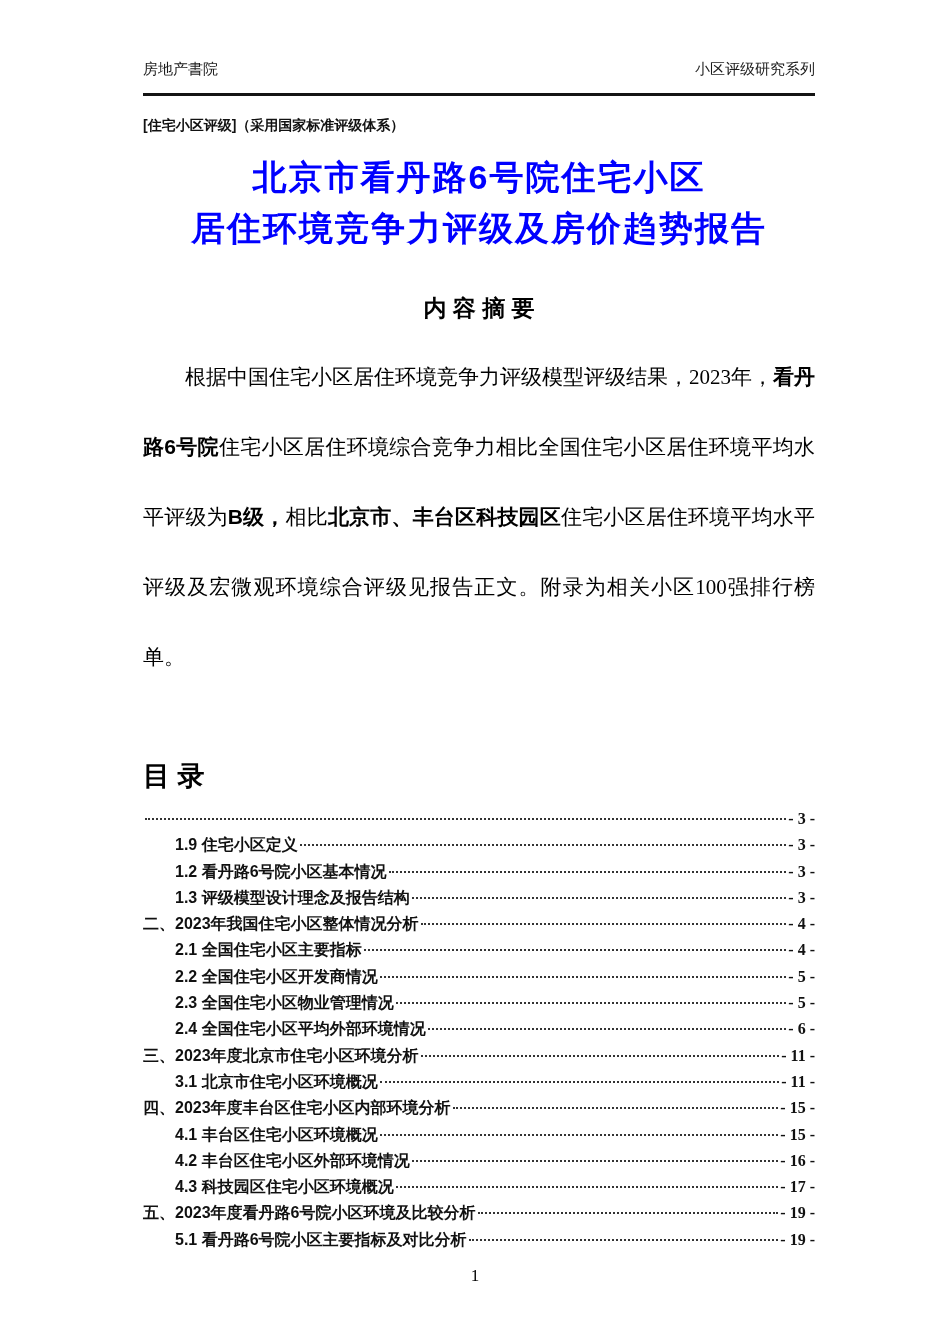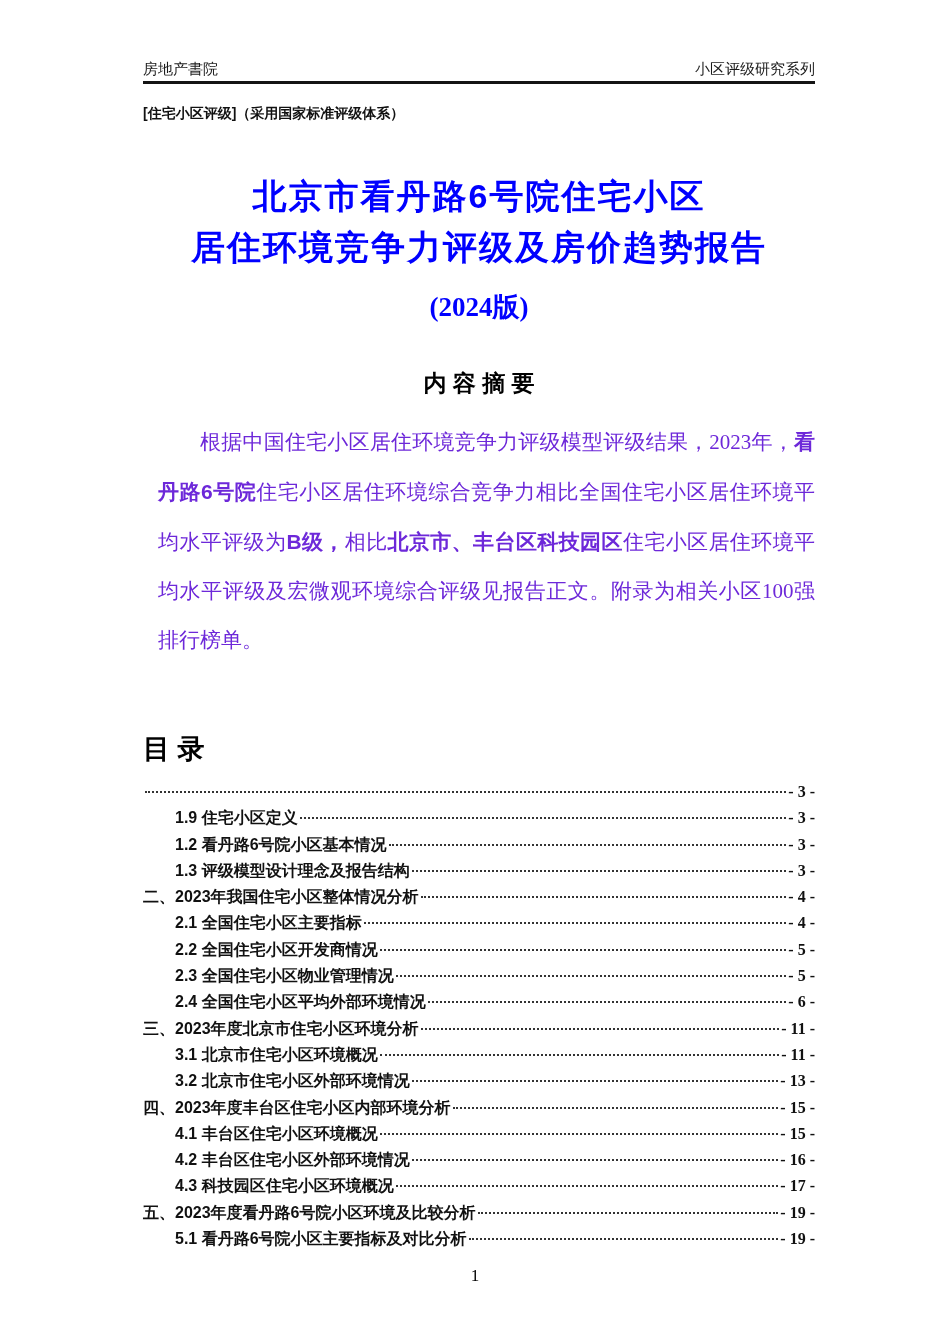--- a/index.html
+++ b/index.html
@@ -11,53 +11,53 @@
     font-family:"Liberation Serif", serif;
     color:#000;
     overflow:hidden;
     box-sizing:border-box;
   }
   .content { padding:0 135px 0 143px; }
 
   
   .hdr {
     display:flex; justify-content:space-between; align-items:flex-end;
-    padding-top:60px; padding-bottom:3px;
+    padding-top:60px; padding-bottom:15px;
     border-bottom:3px solid #141414;
     font-family:"Liberation Sans", sans-serif;
     font-size:15px; line-height:18px; color:#1a1a1a;
   }
 
   
   .section-label {
     margin-top:21px;
     font-family:"Liberation Sans", sans-serif;
     font-weight:bold; font-size:14px; color:#111;
   }
 
   
   .doc-title {
     text-align:center; font-weight:bold;
     font-family:"Liberation Sans", sans-serif;
   }
-  .title-1 { margin-top:53px; font-size:34px; line-height:40px; letter-spacing:2px; }
+  .title-1 { margin-top:22px; font-size:34px; line-height:40px; letter-spacing:2px; }
   .title-2 { margin-top:11px; font-size:34px; line-height:40px; letter-spacing:2px; }
   .title-3 { margin-top:24px; font-size:27px; line-height:32px; font-family:"Liberation Serif", serif; }
 
   
   .abstract-heading {
     margin-top:44px; text-align:center;
     font-family:"Liberation Sans", sans-serif;
     font-weight:bold; font-size:23px; line-height:32px; color:#000;
   }
   .abstract-body {
     margin-top:18px;
-    font-size:21px; line-height:49px;
+    font-size:21px; line-height:70px;
     text-align:justify; text-justify:inter-ideograph;
-    text-indent:2em; color:#6d28d9;margin-left:15px;
+    text-indent:2em; color:#000000;
   }
   .abstract-body .b { font-weight:bold; font-family:"Liberation Sans", sans-serif; }
 
   
   .toc-heading {
     margin-top:68px; 
     font-family:"Liberation Sans", sans-serif;
     font-weight:bold; font-size:27px; line-height:32px;
   }
   .toc-list { margin-top:14px; }
@@ -91,21 +91,20 @@
 
     <div class="hdr">
       <span>房地产書院</span>
       <span>小区评级研究系列</span>
     </div>
 
     <div class="section-label">[住宅小区评级]（采用国家标准评级体系）</div>
 
     <div class="doc-title title-1" style="color: rgb(0, 0, 255);">北京市看丹路6号院住宅小区</div>
     <div class="doc-title title-2" style="color: rgb(0, 0, 255);">居住环境竞争力评级及房价趋势报告</div>
-    <div class="doc-title title-3" style="color: rgb(0, 0, 255);">(2024版)</div>
 
     <div class="abstract-heading">内 容 摘 要</div>
     <div class="abstract-body"><span>根据中国住宅小区居住环境竞争力评级模型评级结果，2023年，</span><span class="b">看丹路6号院</span><span>住宅小区居住环境综合竞争力相比全国住宅小区居住环境平均水平评级为</span><span class="b">B级，</span><span>相比</span><span class="b">北京市、丰台区科技园区</span><span>住宅小区居住环境平均水平评级及宏微观环境综合评级见报告正文。附录为相关小区100强排行榜单。</span></div>
 
     <div class="toc-heading">目 录</div>
     <div class="toc-list">
         <div class="toc-row">
           <span class="leader"></span>
           <span class="toc-page">- 3 -</span>
         </div>
@@ -152,25 +151,20 @@
         <div class="toc-row">
           <span class="toc-label">三、2023年度北京市住宅小区环境分析</span>
           <span class="leader"></span>
           <span class="toc-page">- 11 -</span>
         </div>
         <div class="toc-row lvl2">
           <span class="toc-label">3.1 北京市住宅小区环境概况</span>
           <span class="leader"></span>
           <span class="toc-page">- 11 -</span>
         </div>
-        <div class="toc-row lvl2">
-          <span class="toc-label">3.2 北京市住宅小区外部环境情况</span>
-          <span class="leader"></span>
-          <span class="toc-page">- 13 -</span>
-        </div>
         <div class="toc-row">
           <span class="toc-label">四、2023年度丰台区住宅小区内部环境分析</span>
           <span class="leader"></span>
           <span class="toc-page">- 15 -</span>
         </div>
         <div class="toc-row lvl2">
           <span class="toc-label">4.1 丰台区住宅小区环境概况</span>
           <span class="leader"></span>
           <span class="toc-page">- 15 -</span>
         </div>

